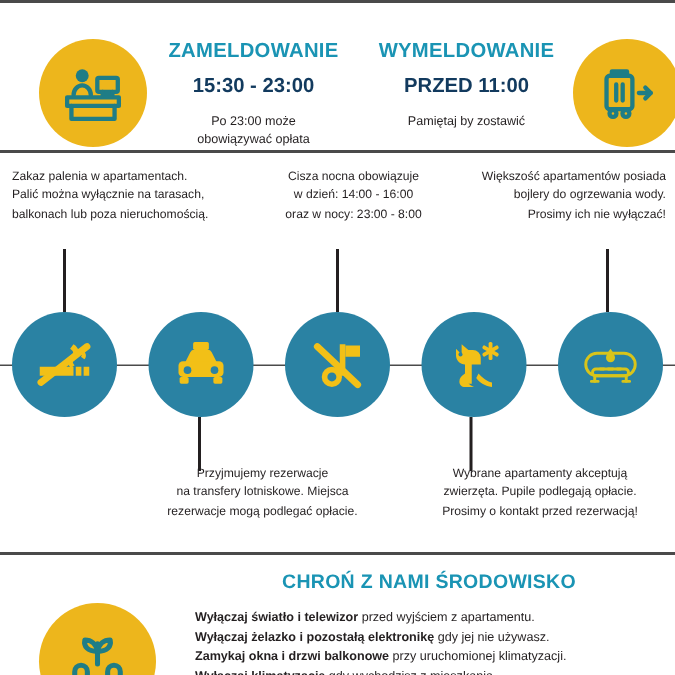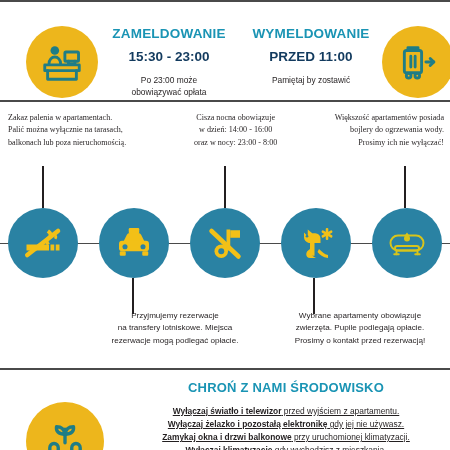--- a/index.html
+++ b/index.html
@@ -48,21 +48,20 @@
   .hcol .h-note{
     color:#231f20;font-size:8.4px;line-height:1.45;font-weight:400;
   }
 
   
   .middle{position:absolute;top:104px;left:0;width:450px;height:264px;}
 
   .notes-top{
     position:absolute;top:8px;left:0;width:450px;
     display:flex;
-    font-family:Liberation Serif, serif;
   }
   .note{font-size:8.1px;line-height:1.52;color:#231f20;}
   .note-left{width:160px;padding-left:8px;text-align:left;}
   .note-mid{width:150px;text-align:center;}
   .note-right{width:140px;padding-right:6px;text-align:right;}
 
   
   .hline{
     position:absolute;top:139px;left:0;width:450px;height:1px;
     background:#4a4a4a;
@@ -91,21 +90,21 @@
     display:flex;align-items:flex-start;
   }
   .eco-badge{width:130px;display:flex;justify-content:center;padding-top:22px;}
   .eco-badge .circle{width:78px;height:78px;}
   .eco-body{flex:1;padding-right:8px;}
   .eco-title{
     color:#1a94b4;font-weight:bold;font-size:13px;text-align:center;
     letter-spacing:.2px;margin-bottom:10px;
   }
   .eco-line{
-    font-size:8.4px;line-height:1.55;text-align:center;color:#231f20;text-decoration:underline;
+    font-size:8.4px;line-height:1.55;text-align:left;color:#231f20;
   }
   .eco-line b{font-weight:bold;}
 </style>
 </head>
 <body>
 
 <div class="page">
 
   <div class="top-rule"></div>
 
@@ -250,21 +249,21 @@
     <div class="stem" style="left:132px;top:174px;height:36px;"></div>
     <div class="stem" style="left:313px;top:174px;height:36px;"></div>
 
     <div class="notes-bottom">
       <div class="note-b nb1">
         <div>Przyjmujemy rezerwacje</div>
         <div>na transfery lotniskowe. Miejsca</div>
         <div>rezerwacje mogą podlegać opłacie.</div>
       </div>
       <div class="note-b nb2">
-        <div>Wybrane apartamenty obowiązuje</div>
+        <div>Wybrane apartamenty akceptują</div>
         <div>zwierzęta. Pupile podlegają opłacie.</div>
         <div>Prosimy o kontakt przed rezerwacją!</div>
       </div>
     </div>
   </div>
 
   <div class="divider" style="position:absolute;top:368px;left:0;"></div>
 
   <div class="eco">
     <div class="eco-inner">

